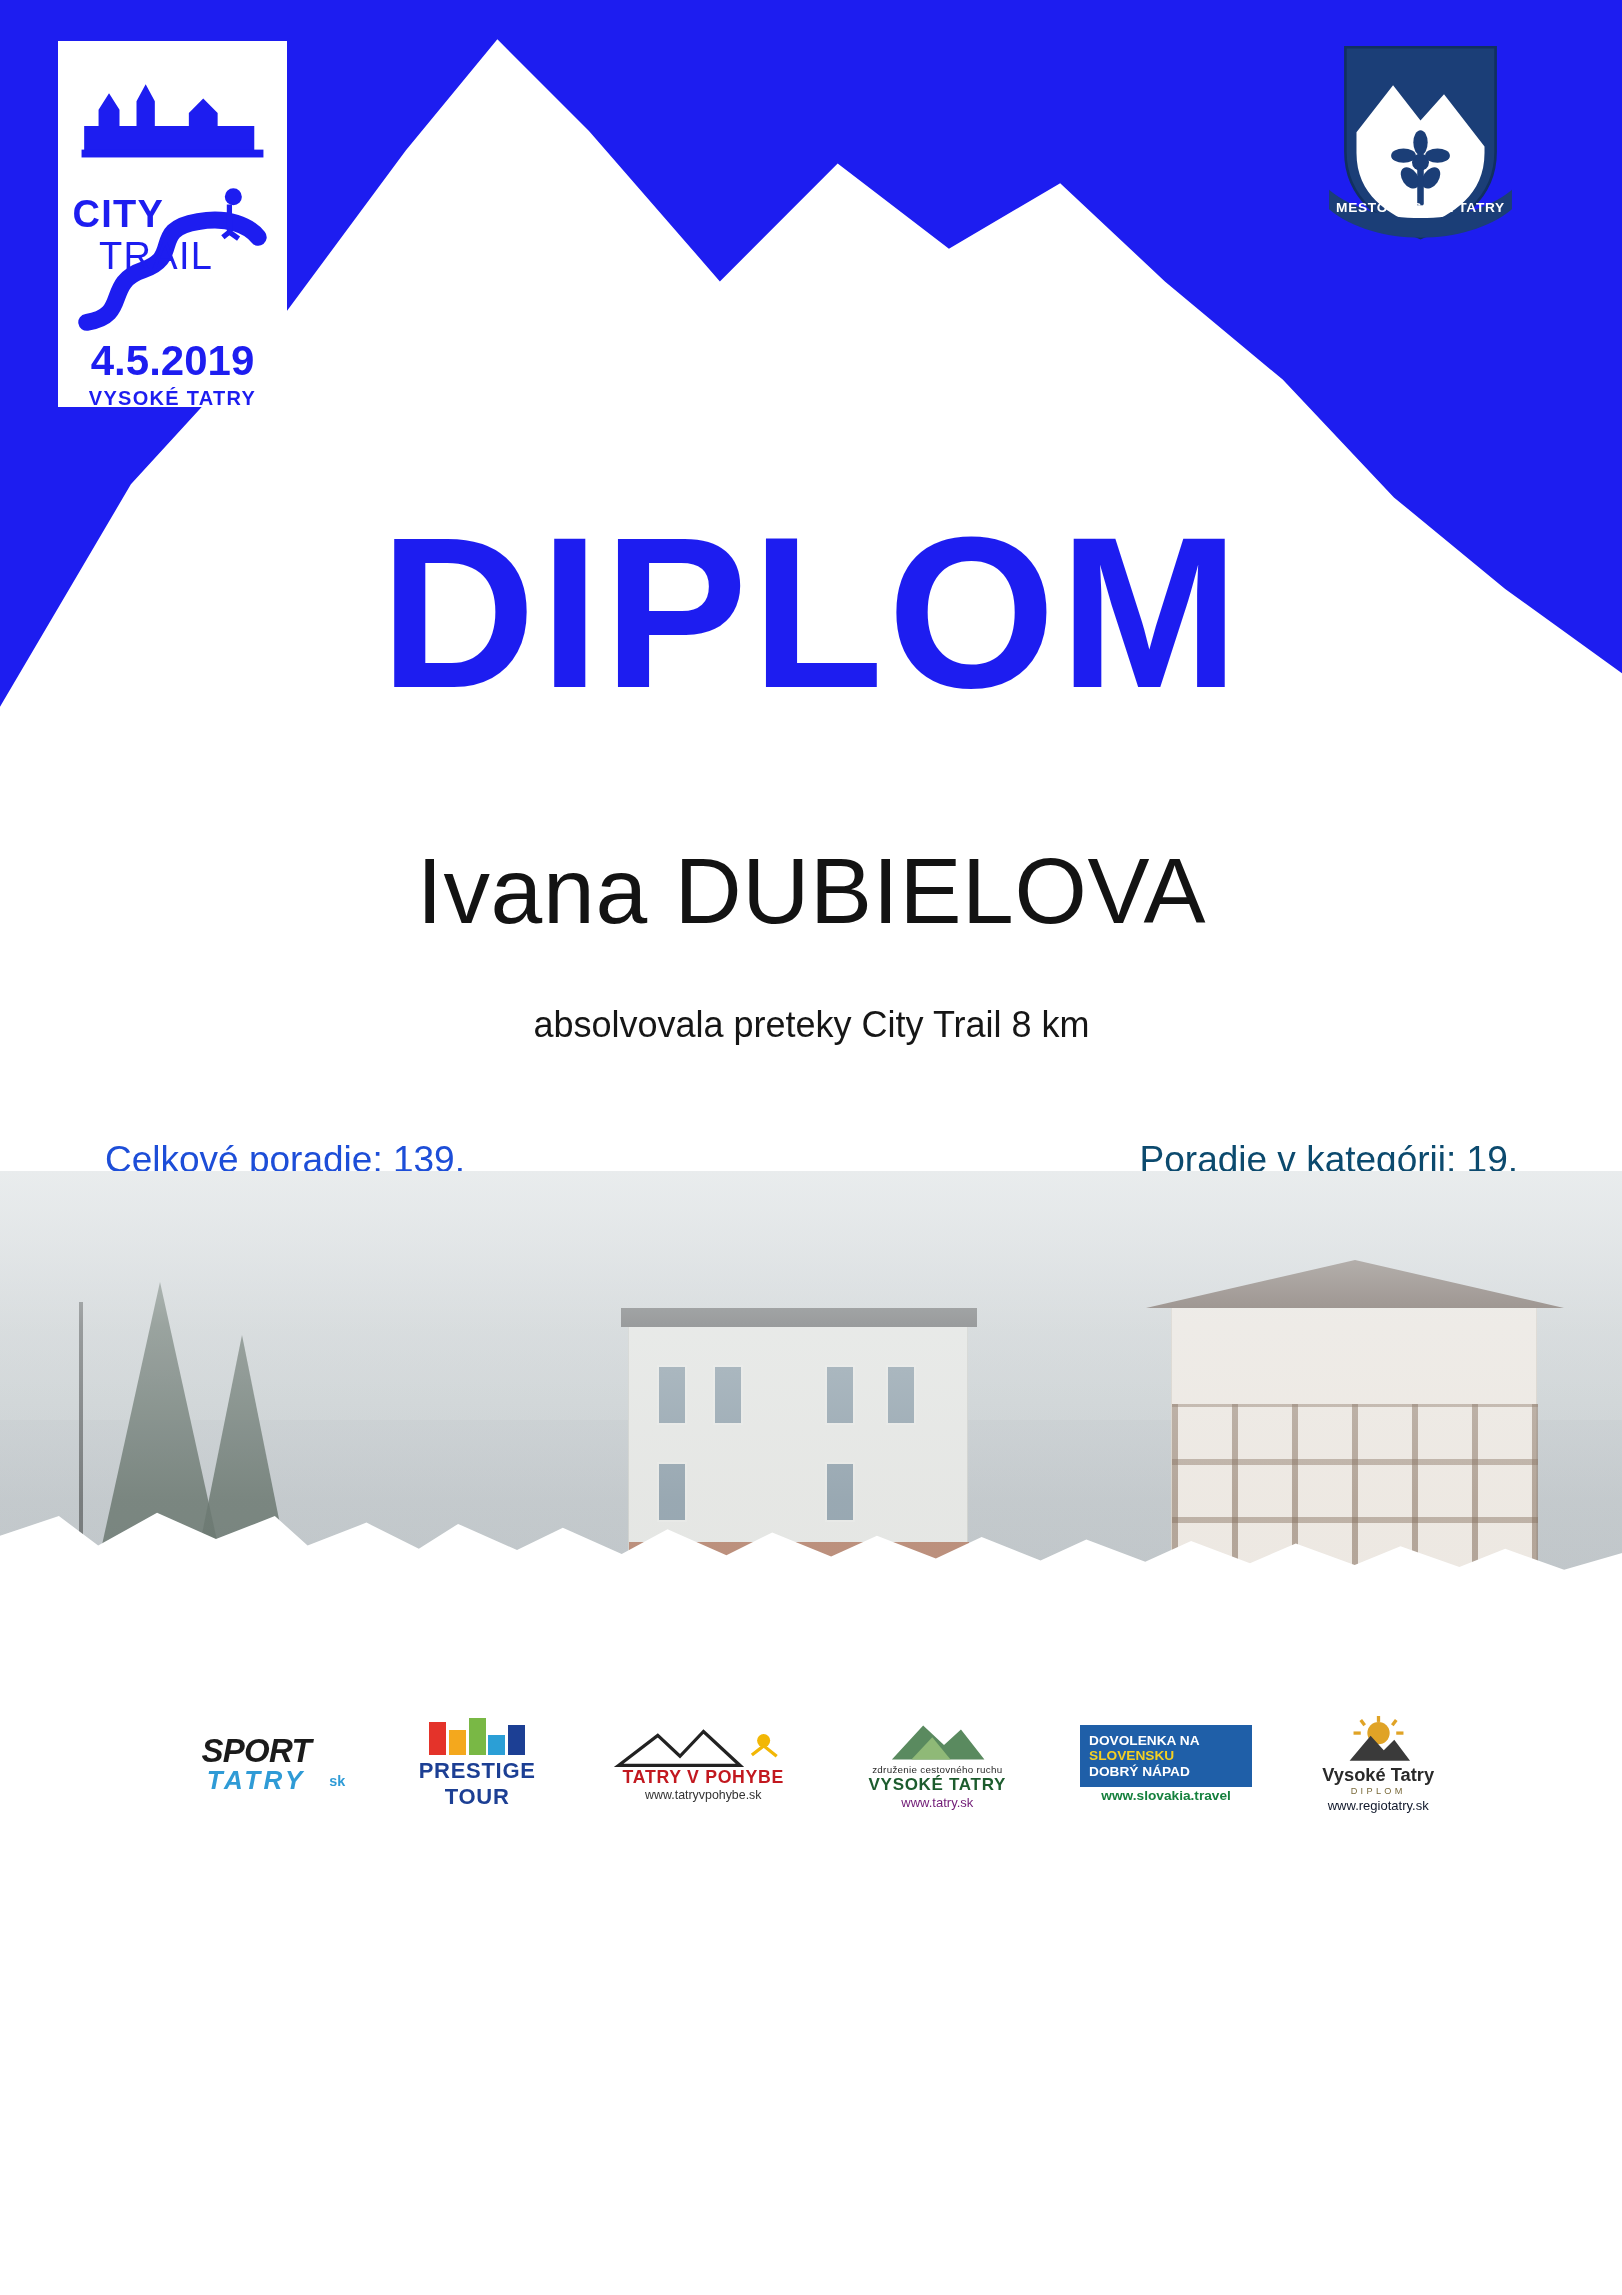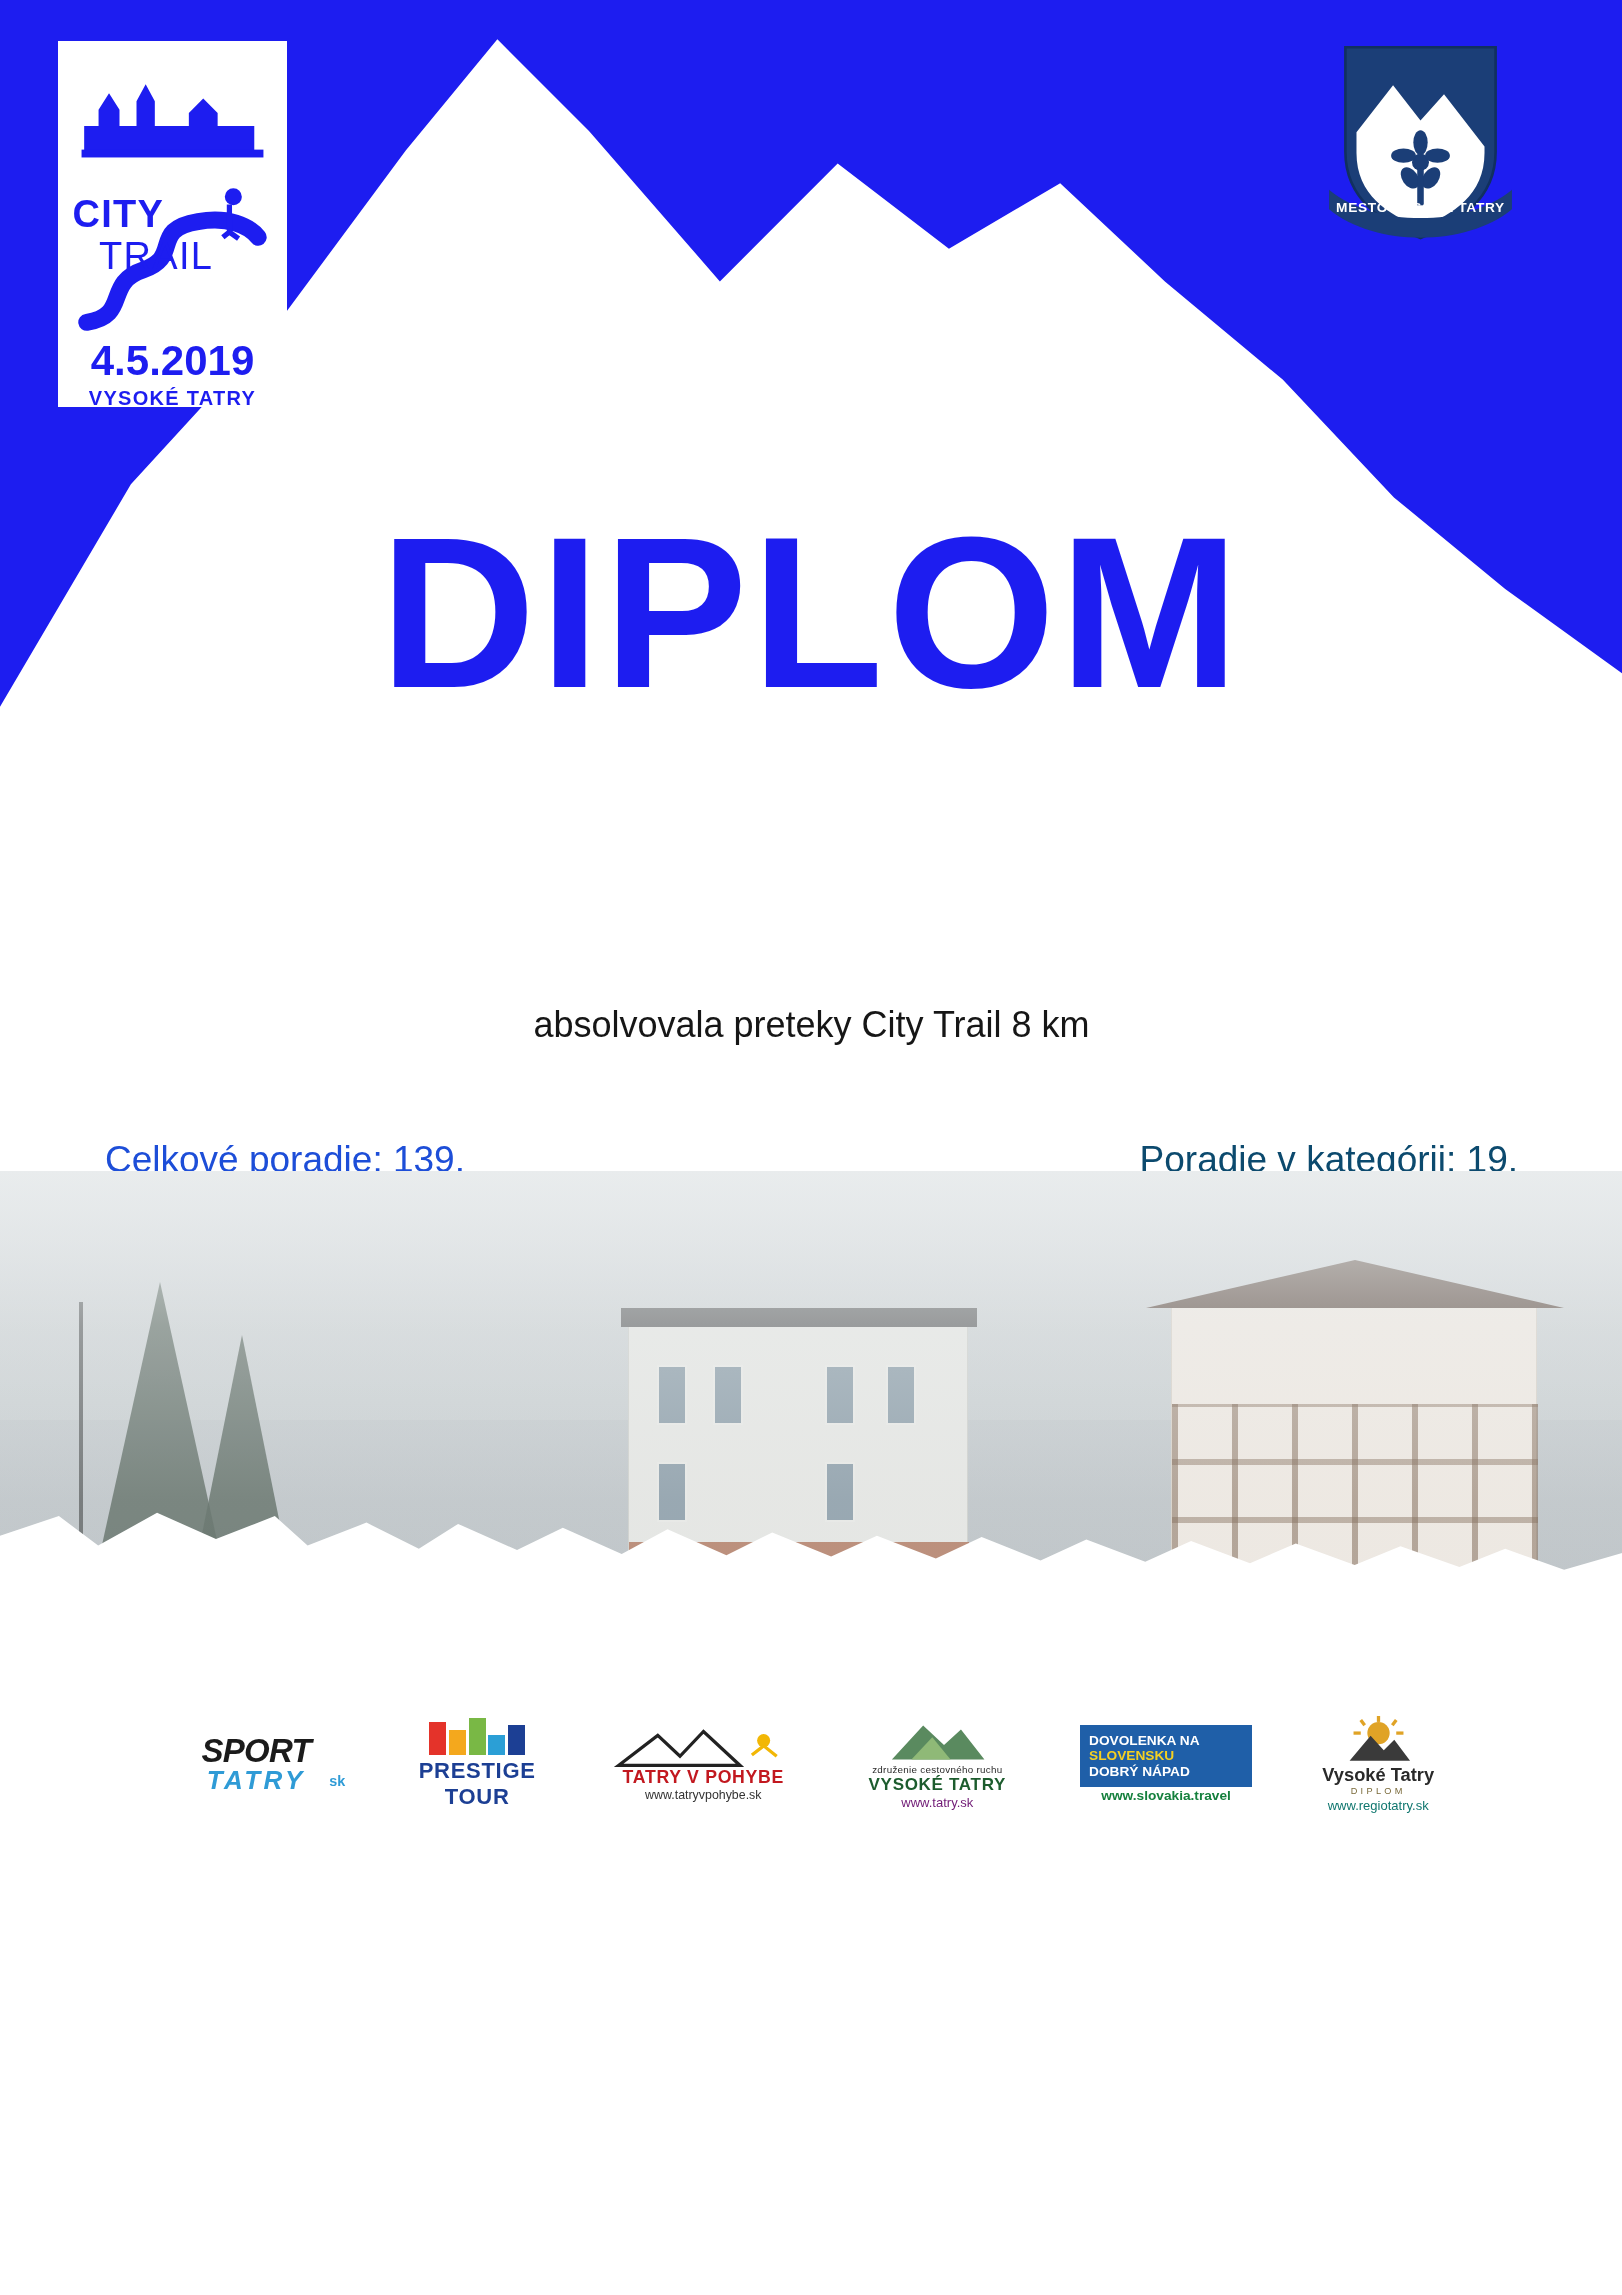--- a/index.html
+++ b/index.html
@@ -344,21 +344,21 @@
   .sp-slovakia .box {
     background: #1f5fa8; color: #fff; padding: 7.9px 9.2px; line-height: 1.12;
     font-size: 13.7px; font-weight: bold; text-align: left;
   }
   .sp-slovakia .box .l2 { color: #f5d021; }
   .sp-slovakia .u { font-size: 13.7px; color: #15803d; font-weight: bold; margin-top: 1px; }
 
   .sp-regio { width: 170px; }
   .sp-regio .t { font-size: 18.3px; font-weight: bold; color: #2a2a2a; }
   .sp-regio .r { font-size: 9.2px; color: #7a6a3a; letter-spacing: 3.3px; }
-  .sp-regio .u { font-size: 13px; color: #0f766e; margin-top: 2px; }
+  .sp-regio .u { font-size: 13px; color: #0f172a; margin-top: 2px; }
 </style>
 </head>
 <body>
 
 <div class="diploma">
 
   <div class="banner">
     <svg class="banner-mountain" viewBox="0 0 2480 1175" preserveAspectRatio="none">
       <path d="M0,1175 L0,1080 L200,740 L420,500 L620,230 L760,60 L900,200 L1100,430 L1280,250 L1450,380 L1620,280 L1780,430 L1960,580 L2130,760 L2300,900 L2480,1030 L2480,1175 Z" fill="#ffffff"></path>
       <path d="M0,1175 L0,1150 L2480,1150 L2480,1175 Z" fill="#ffffff"></path>
@@ -467,20 +467,21 @@
       <div class="runner-dot" style="left:1328px;top:131px; width:48px;  height:109px; background:#3e4448;"></div>
       <div class="runner-dot" style="left:1387px;top:119px; width:51px;  height:120px; background:#cfd5d8;"></div>
       <div class="runner-dot" style="left:1446px;top:134px; width:48px;  height:106px; background:#626a70;"></div>
       <div class="runner-dot" style="left:1505px;top:122px; width:51px;  height:118px; background:#2b2f33;"></div>
       <div class="runner-dot" style="left:1561px;top:136px; width:48px;  height:105px; background:#c6ccd0;"></div>
     </div>
 
     <div class="photo-haze"></div>
   </div>
 
+  <div class="runner-name" style="position:absolute;top:838px;">Ivana DUBIELOVA</div>
   <div class="race-line1">absolvovala preteky City Trail 8 km</div>
   <div class="overall-rank">Celkové poradie: 139.</div>
   <div class="cat-rank">Poradie v kategórii: 19.</div>
   <div class="time-line">Dosiahnutý čas: 51:11</div>
 
   <svg class="bottom-mountains" viewBox="0 0 2480 560" preserveAspectRatio="none">
     <path d="M0,560 L0,330 L90,300 L150,345 L240,295 L330,335 L420,300 L470,345 L560,310 L640,350 L700,312 L790,352 L860,318 L950,358 L1020,320 L1110,360 L1180,325 L1270,362 L1340,330 L1430,365 L1500,332 L1590,368 L1660,336 L1750,370 L1820,338 L1910,372 L1980,342 L2070,375 L2140,346 L2230,378 L2300,350 L2390,382 L2480,356 L2480,560 Z" fill="#ffffff"></path>
   </svg>
 
   <div class="sponsors">

